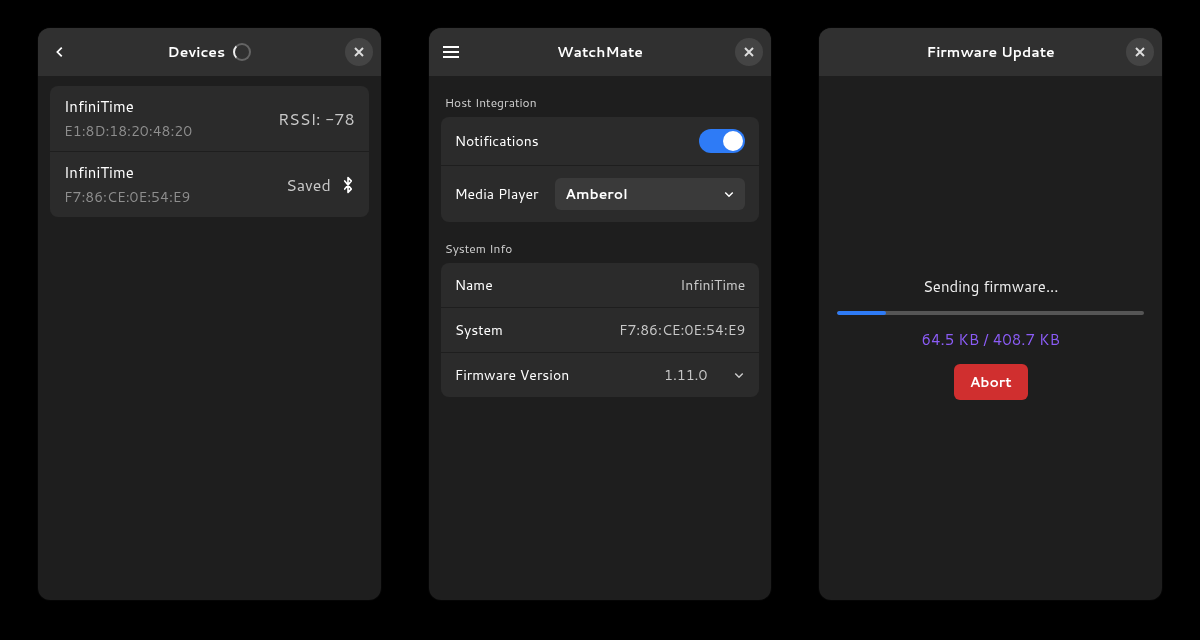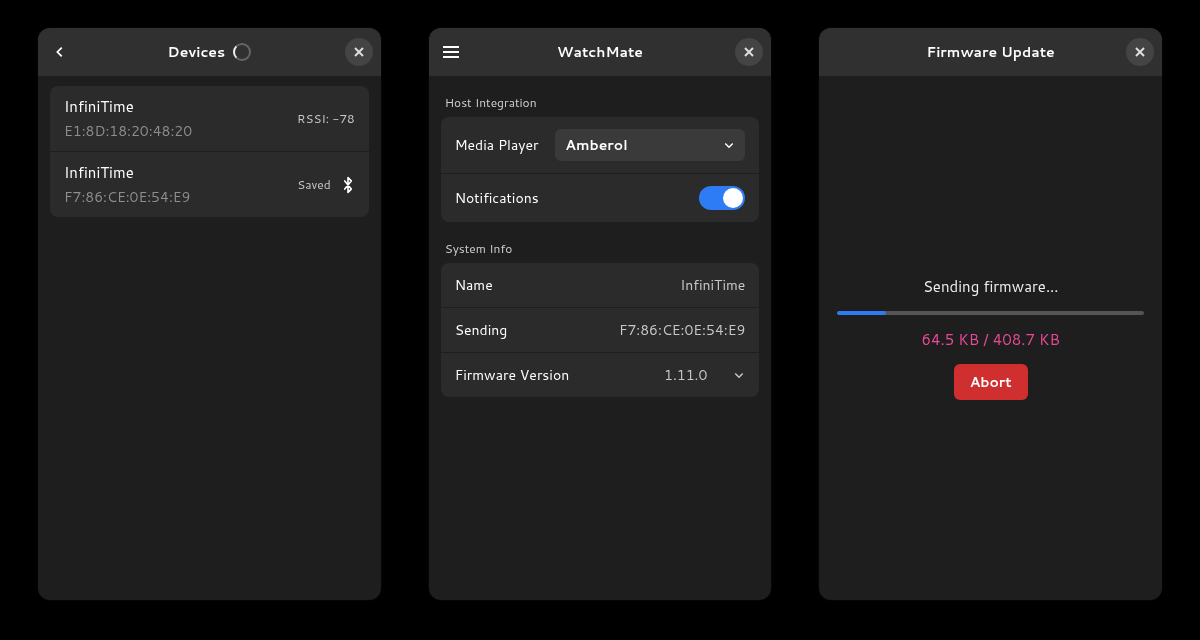--- a/index.html
+++ b/index.html
@@ -89,21 +89,21 @@
     background: #2b2b2b;
     padding: 10px 14px;
     display: flex;
     align-items: center;
     justify-content: space-between;
     cursor: pointer;
   }
   .dev-item + .dev-item { border-top: 1px solid #1e1e1e; }
   .dev-left .name { font-size: 15px; font-weight: 500; color: #fff; }
   .dev-left .mac { font-size: 14px; color: #8e8e8e; margin-top: 4px; }
-  .dev-right { display:flex; align-items:center; gap:10px; color: #c8c8c8; font-size: 12px; margin-left: 12px; }
+  .dev-right { display:flex; align-items:center; gap:10px; color: #c8c8c8; font-size: 16px; margin-left: 12px; }
   
   .group {
     background: #2b2b2b;
     border-radius: 8px;
     overflow: hidden;
     margin-bottom: 12px;
   }
   .row {
     padding: 12px 14px;
     display: flex;
@@ -183,21 +183,21 @@
     position: relative;
     overflow: hidden;
   }
   .fw-fill {
     position: absolute;
     left: 0; top: 0; bottom: 0;
     background: #2e7bf6;
     border-radius: 2px;
   }
   .fw-status { font-size: 15px; color: #eee; }
-  .fw-bytes { font-size: 15px; color: #ec4899; }
+  .fw-bytes { font-size: 15px; color: #8b5cf6; }
   .abort-btn {
     background: #d02f2f;
     color: #fff;
     border-radius: 6px;
     padding: 8px 16px;
     font-weight: 600;
     font-size: 14px;
     cursor: pointer;
   }
   svg { display:block; }
@@ -273,44 +273,44 @@
               <path d="M1 1 L9 9 M9 1 L1 9"></path>
             </svg>
         </div>
       </div>
     </div>
     <div class="content">
 
       <div class="section-title">Host Integration</div>
       <div class="group">
         <div class="row">
+          <span class="label">Notifications</span>
+          <div class="toggle">
+            <div class="knob"></div>
+          </div>
+        </div>
+        <div class="row">
           <span class="label">Media Player</span>
           <div class="select">
             <span>Amberol</span>
             <svg width="12" height="12" viewBox="0 0 16 16" fill="none" stroke="#fff" stroke-width="2">
                 <path d="M3 6 L8 11 L13 6"></path>
               </svg>
           </div>
         </div>
-        <div class="row">
-          <span class="label">Notifications</span>
-          <div class="toggle">
-            <div class="knob"></div>
-          </div>
-        </div>
       </div>
 
       <div class="section-title">System Info</div>
       <div class="group">
         <div class="row">
           <span class="label">Name</span>
           <span class="value">InfiniTime</span>
         </div>
         <div class="row">
-          <span class="label">Sending</span>
+          <span class="label">System</span>
           <span class="value">F7:86:CE:0E:54:E9</span>
         </div>
         <div class="row">
           <span class="label">Firmware Version</span>
           <span class="value" style="display:flex;align-items:center;gap:26px;">
             <span>1.11.0</span>
             <svg width="12" height="12" viewBox="0 0 16 16" fill="none" stroke="#c8c8c8" stroke-width="2">
                 <path d="M3 6 L8 11 L13 6"></path>
               </svg>
           </span>

